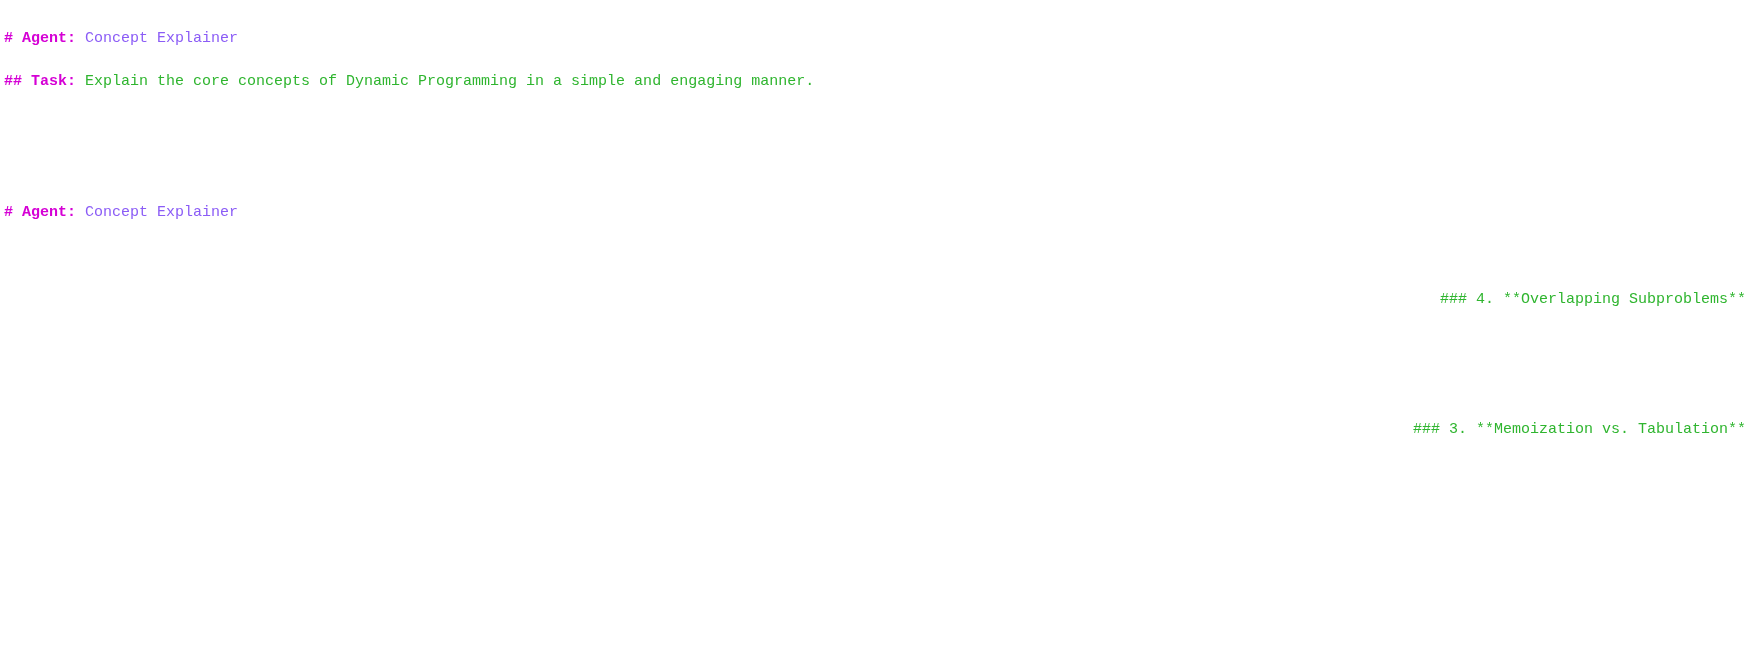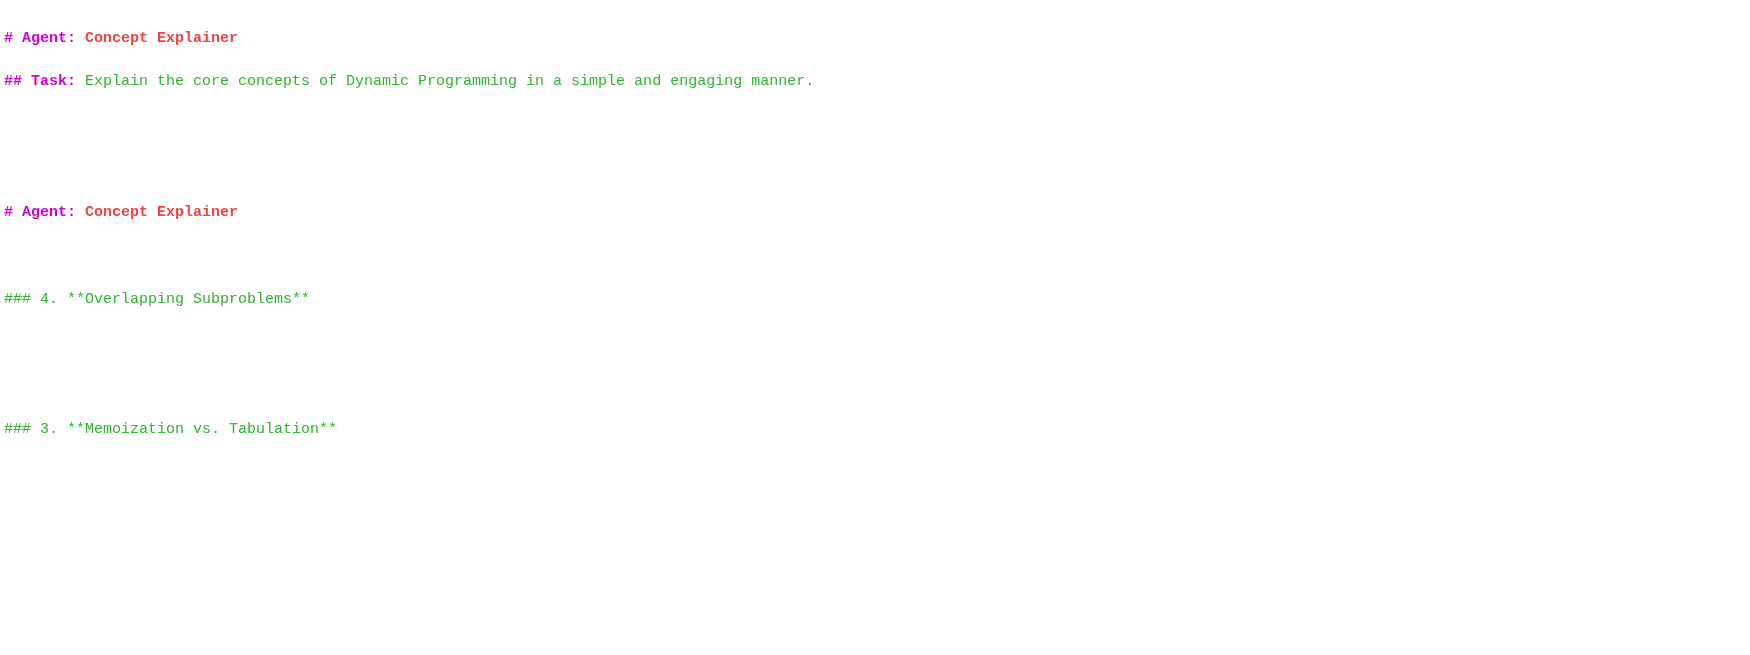--- a/index.html
+++ b/index.html
@@ -13,22 +13,22 @@
     font-family: Consolas, "Courier New", monospace;
     font-size: 15px;
     line-height: 1.45;
     white-space: pre;
     color: #2fb52f;
     padding: 6px 4px 6px 4px;
     width: 1750px;
     box-sizing: border-box;
   }
   .magenta { color: #d500d5; font-weight: bold; }
-  .green-bold { color: #ef4444; font-weight: bold; }
-  .green { color: #2fb52f; }
+  .green-bold { color: #8b5cf6; font-weight: normal; }
+  .green { color: #2fb52f; text-align: right; }
   .line { display: block; }
   .blank { display: block; height: 1.45em; }
 </style>
 </head>
 <body>
 
 <div class="terminal">
 <span class="line"><span class="magenta"># </span><span class="magenta">Agent:</span><span class="green-bold"> Concept Explainer</span></span>
 <span class="line"><span class="magenta">## </span><span class="magenta">Task:</span><span class="green"> Explain the core concepts of Dynamic Programming in a simple and engaging manner.</span></span>
 <span class="blank"></span>

